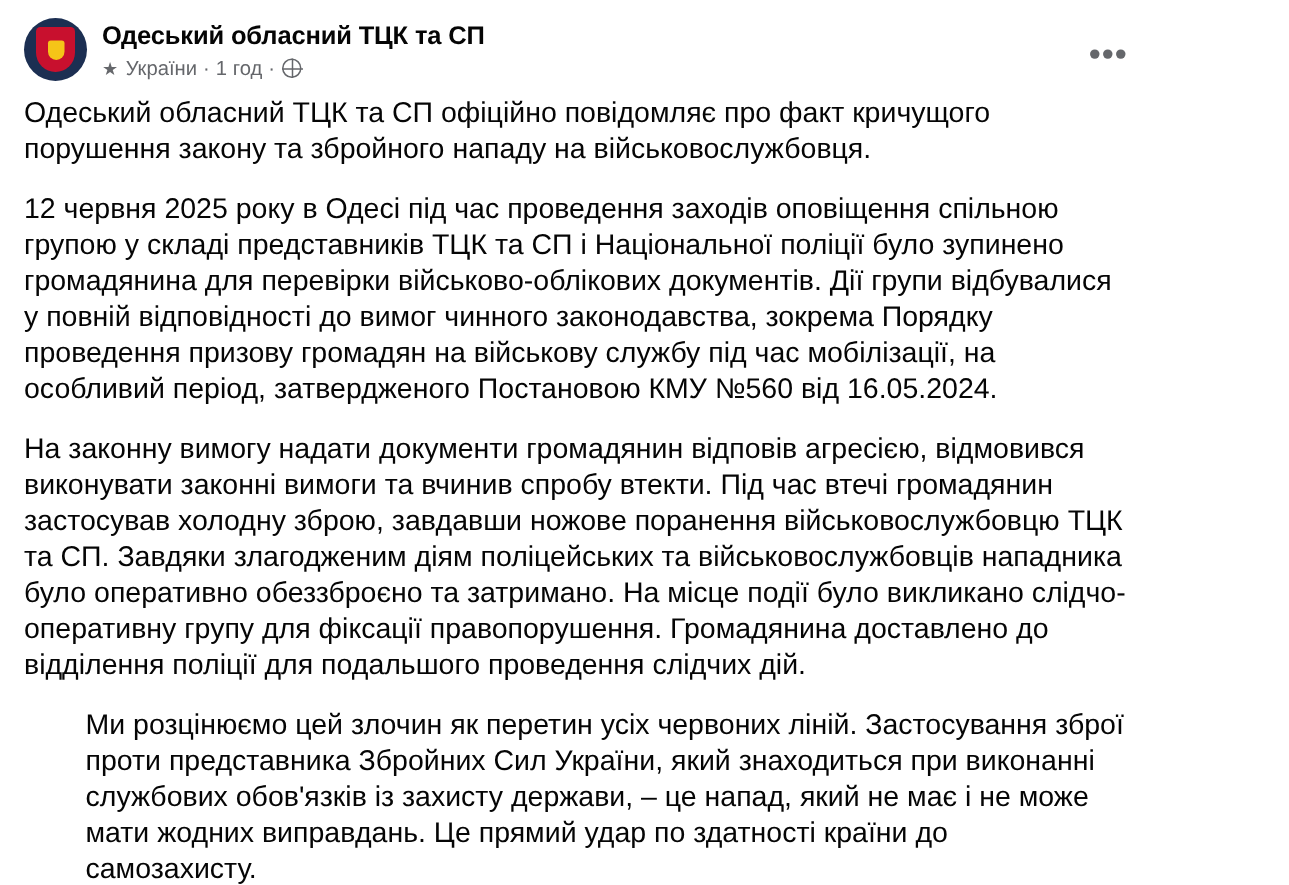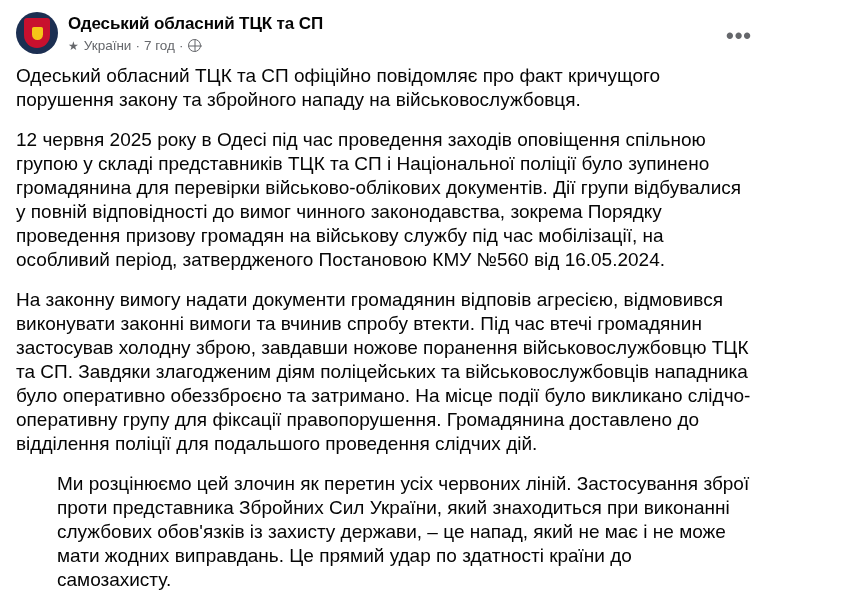--- a/index.html
+++ b/index.html
@@ -156,21 +156,21 @@
   <div class="post-header">
     <div class="avatar">
       <div class="shield"></div>
     </div>
     <div class="header-text">
       <div class="page-name">Одеський обласний ТЦК та СП</div>
       <div class="meta-row">
         <span class="star-icon">★</span>
         <span>України</span>
         <span class="meta-sep">·</span>
-        <span>7 год</span>
+        <span>1 год</span>
         <span class="meta-sep">·</span>
         <span class="globe-icon"></span>
       </div>
     </div>
     <div class="more-btn">•••</div>
   </div>
 
   <div class="post-body">
     <p>Одеський обласний ТЦК та СП офіційно повідомляє про факт кричущого порушення закону та збройного нападу на військовослужбовця.</p>
     <p>12 червня 2025 року в Одесі під час проведення заходів оповіщення спільною групою у складі представників ТЦК та СП і Національної поліції було зупинено громадянина для перевірки військово-облікових документів. Дії групи відбувалися у повній відповідності до вимог чинного законодавства, зокрема Порядку проведення призову громадян на військову службу під час мобілізації, на особливий період, затвердженого Постановою КМУ №560 від 16.05.2024.</p>

